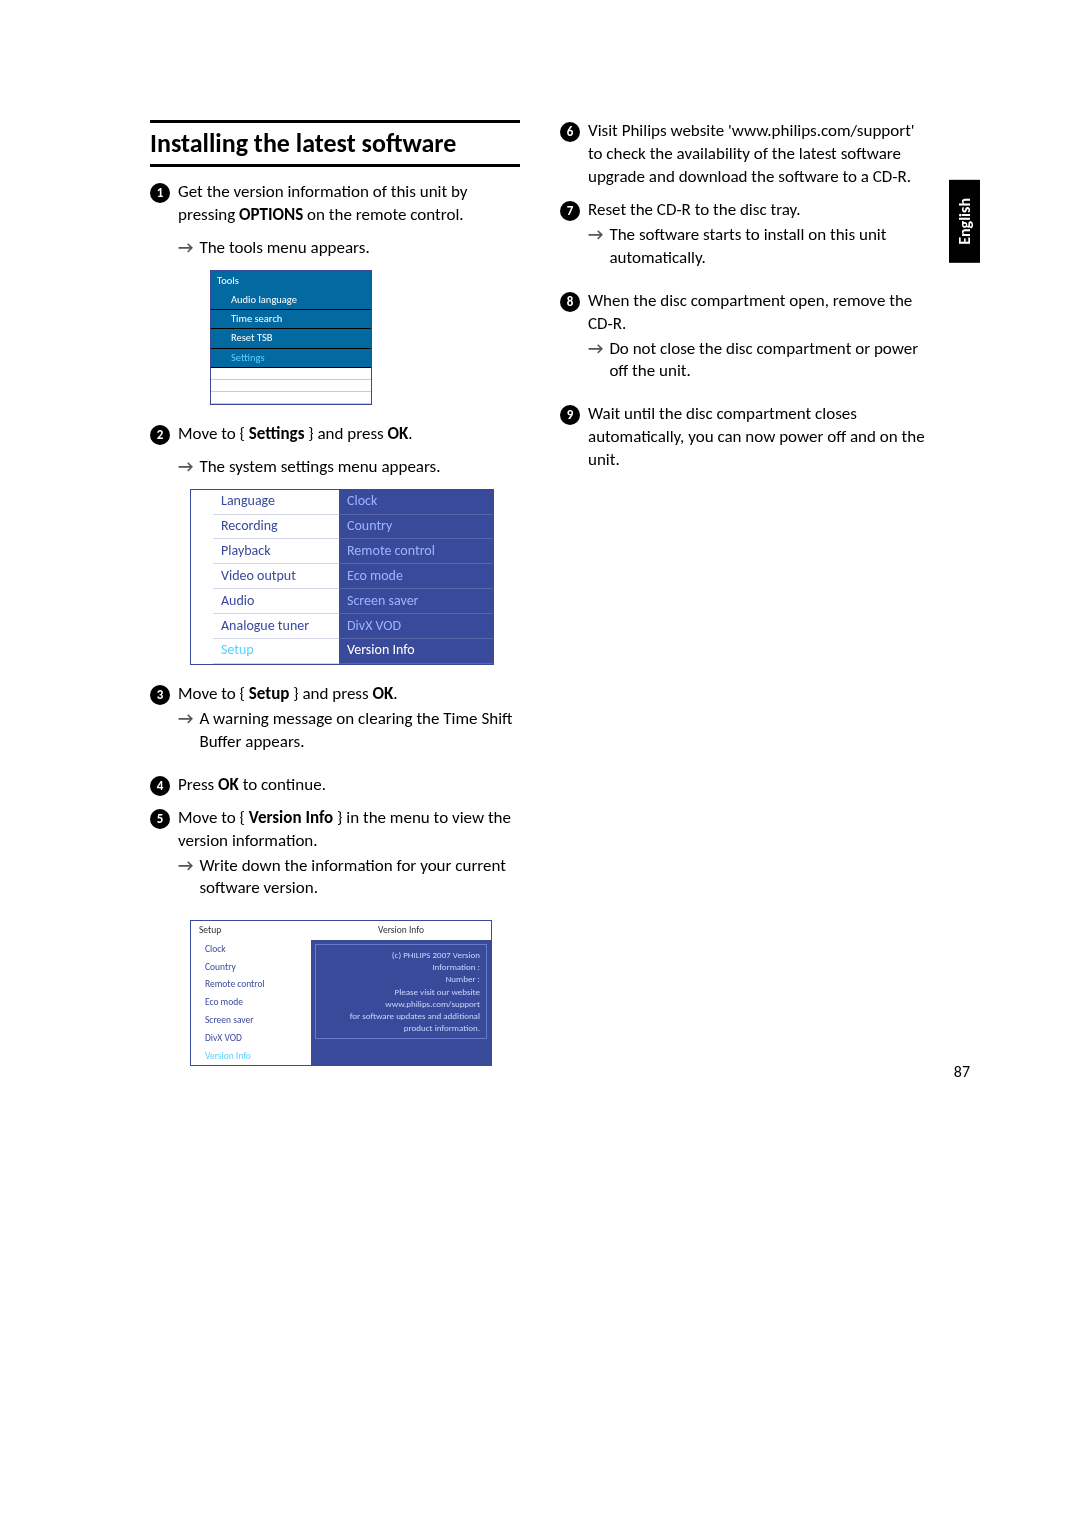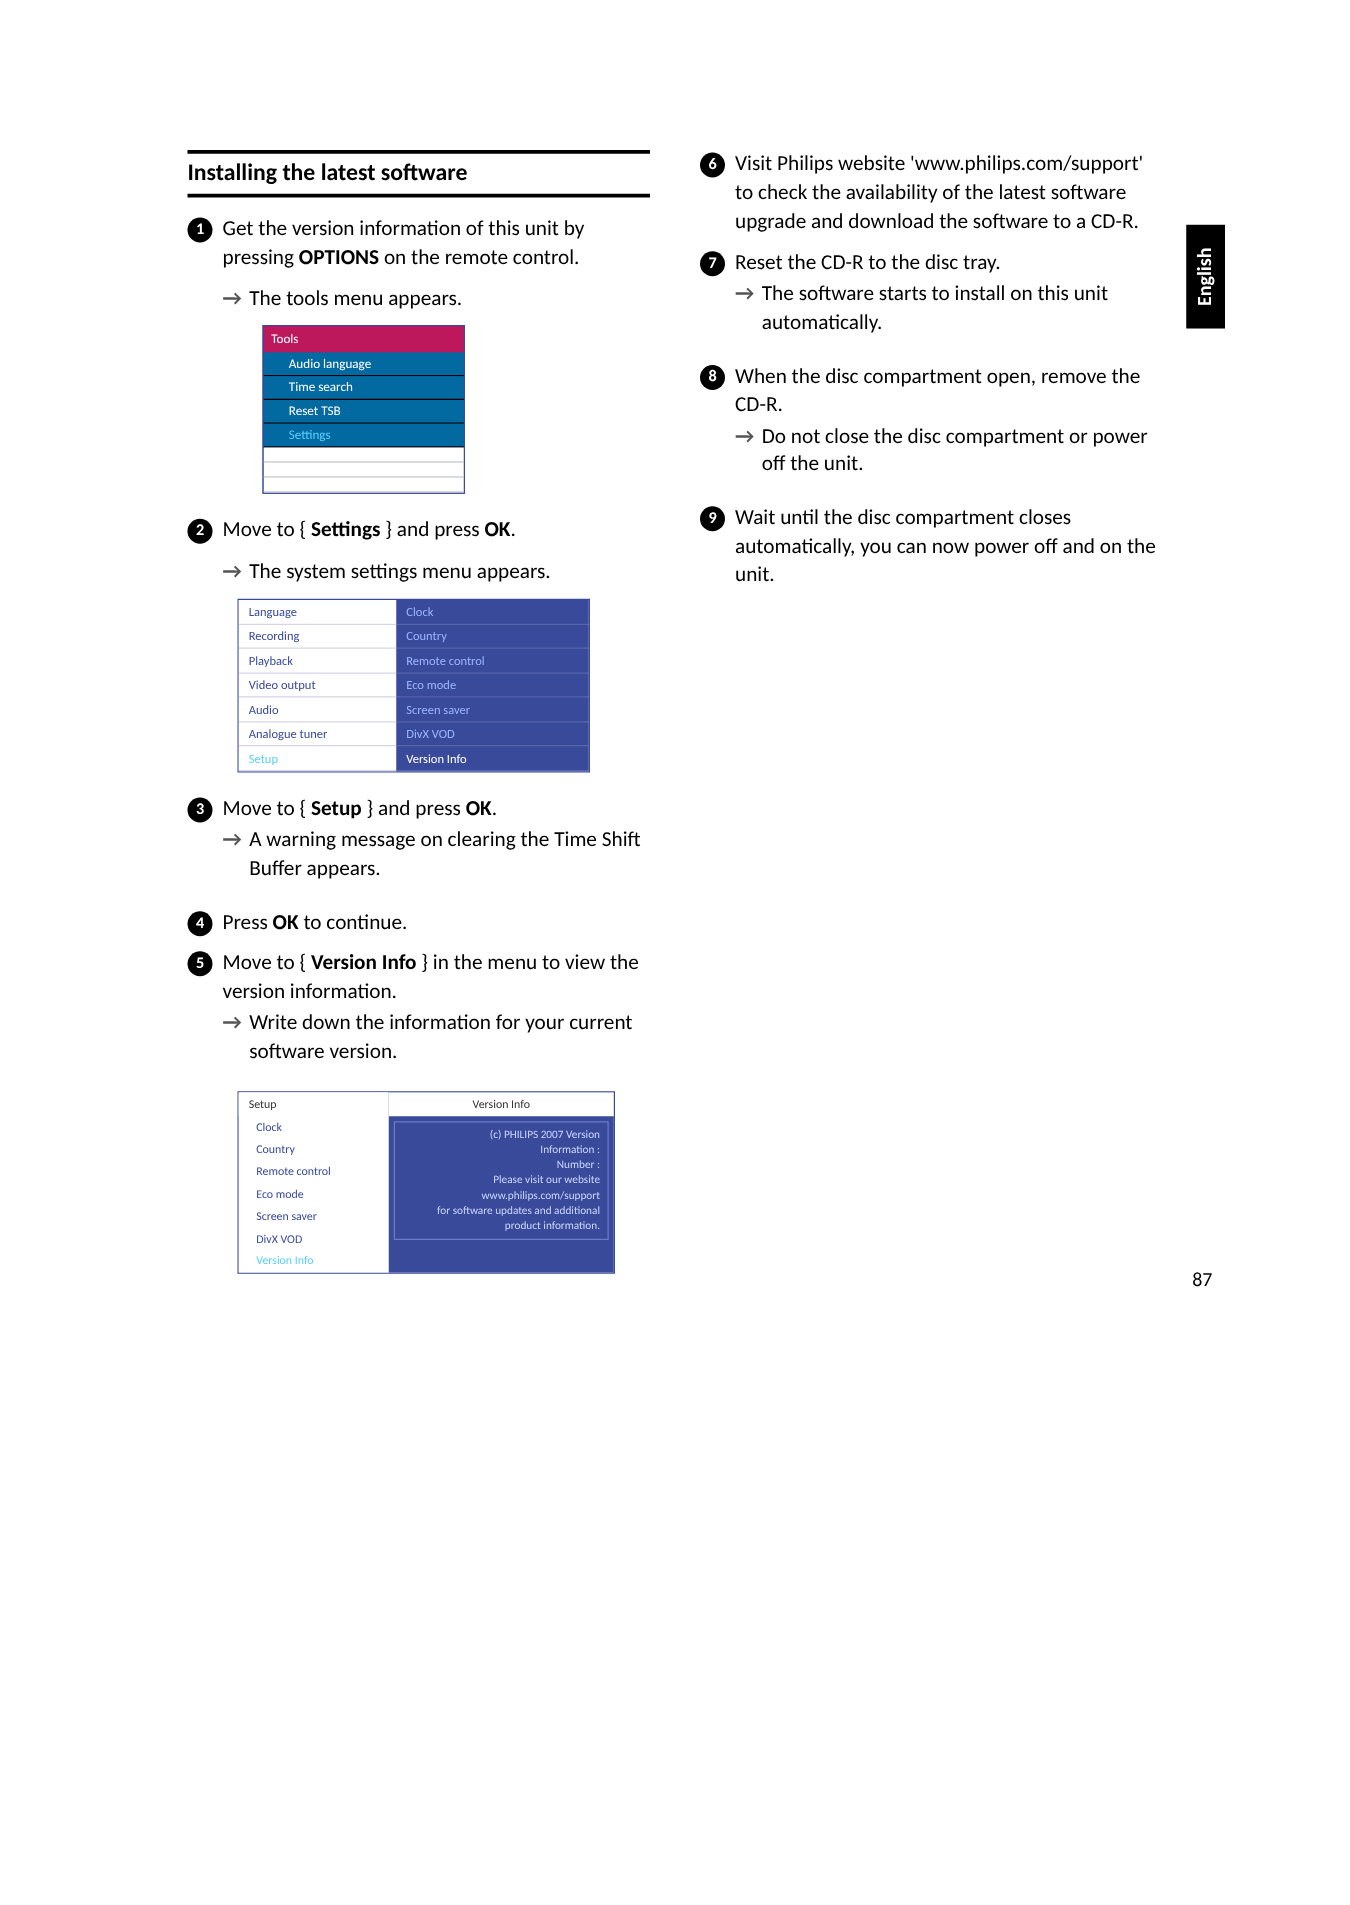--- a/index.html
+++ b/index.html
@@ -45,21 +45,21 @@
   .columns {
     display: flex;
     gap: 40px;
   }
   .col {
     flex: 1;
     font-size: 17px;
     line-height: 1.35;
   }
   .section-heading {
-    font-size: 19px;
+    font-size: 26px;
     font-weight: bold;
     border-top: 3px solid #000;
     border-bottom: 3px solid #000;
     padding: 3px 0;
     margin-bottom: 14px;
     display: inline-block;
     width: 100%;
   }
   .intro {
     margin-bottom: 18px;
@@ -101,21 +101,21 @@
   
   .fig-tools {
     margin: 8px 0 18px 60px;
     width: 160px;
     border: 1.5px solid #3a4a9a;
     background: #3a4a9a;
     font-size: 10.5px;
     color: #fff;
   }
   .fig-tools .hdr {
-    background: #be185d;
+    background: #0369a1;
     color: #fff;
     padding: 3px 6px;
     font-weight: normal;
   }
   .fig-tools .item {
     background: #0369a1;
     color: #fff;
     padding: 2px 20px;
     border-bottom: 1px solid #000000;
   }
@@ -127,21 +127,22 @@
     height: 11px;
     border-bottom: 1px solid #ccc;
   }
 
   
   .fig-settings {
     margin: 8px 0 18px 40px;
     width: 280px;
     display: flex;
     border: 1.5px solid #3a4a9a;
-    font-size: 10px;
+    font-size: 14px;
+    padding-left: 22px;
   }
   .fig-settings .left {
     width: 45%;
     background: #fff;
   }
   .fig-settings .right {
     width: 55%;
     background: #3a4a9a;
     color: #fff;
   }

